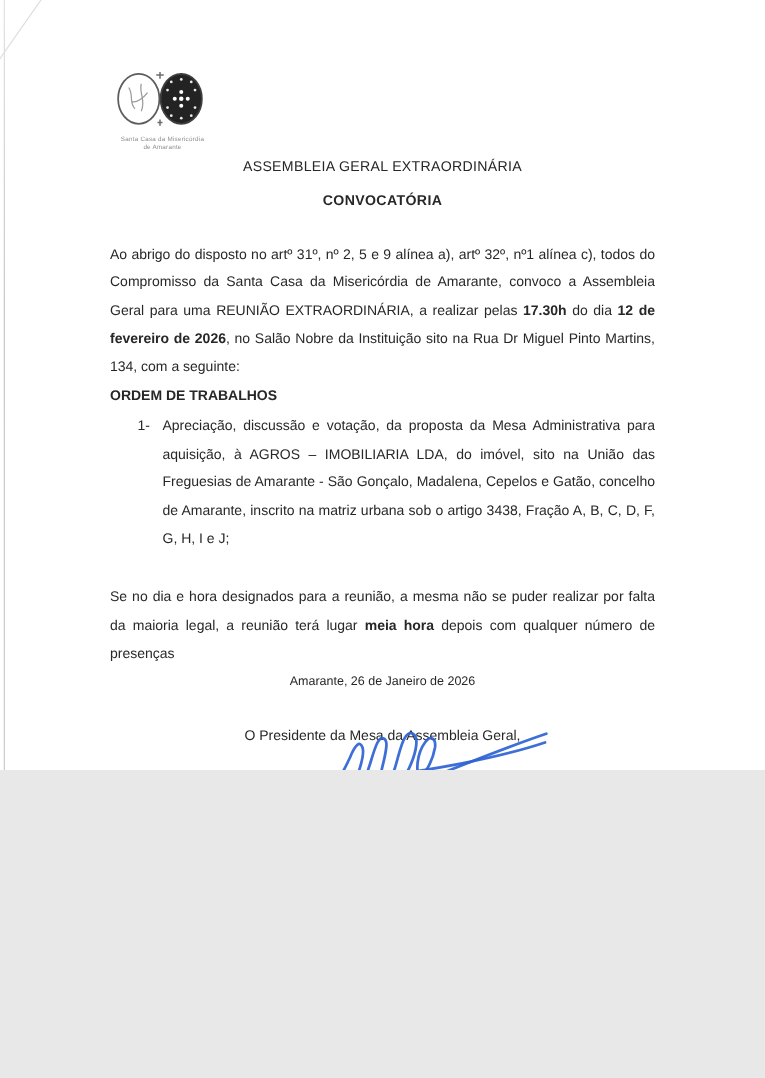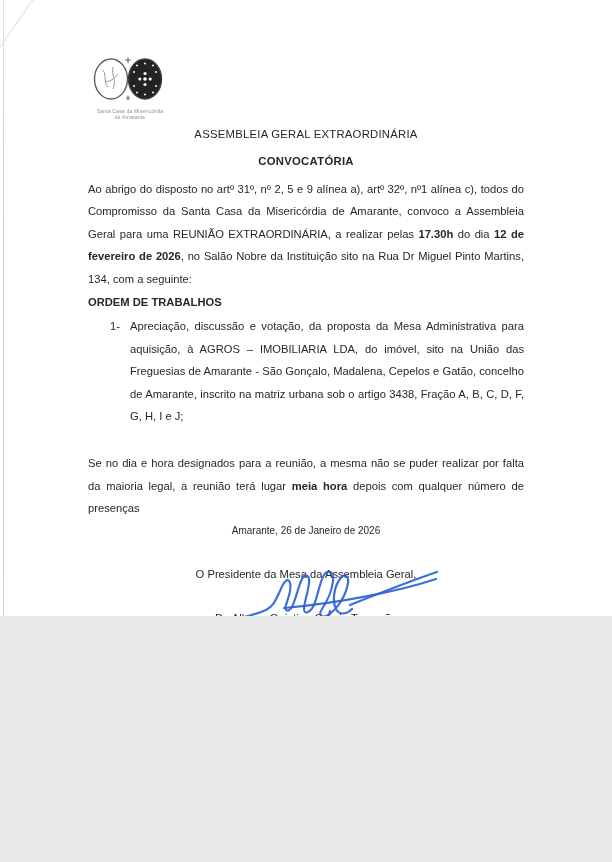--- a/index.html
+++ b/index.html
@@ -19,21 +19,21 @@
     background:#dedede;transform:rotate(-55deg);}
   
   .logo{position:absolute;left:89px;top:56px;width:82px;text-align:center;}
   .logo-caption{margin-top:2px;font-size:5px;line-height:6px;color:#8d8d8d;letter-spacing:.2px;}
   
   .content{position:absolute;left:88px;right:88px;top:0;}
   .title{margin-top:127px;text-align:center;font-size:11.3px;line-height:14px;letter-spacing:.25px;}
   .subtitle{margin-top:13px;text-align:center;font-size:11.3px;line-height:14px;font-weight:bold;letter-spacing:.3px;}
   .body-text{font-size:11.2px;line-height:22.4px;margin:0;}
   .justify{text-align:justify;text-justify:inter-word;}
-  .intro{margin-top:10px;}
+  .intro{margin-top:25px;}
   .agenda-heading{margin-top:1px;text-align:left;font-weight:bold;font-size:11.2px;line-height:22.4px;}
   .agenda-item{margin-top:2px;display:flex;font-size:11.2px;line-height:22.4px;}
   .agenda-num{flex:0 0 20px;margin-left:22px;}
   .agenda-text{flex:1;}
   .notice{margin-top:25px;}
   .date-line{text-align:center;font-size:10px;line-height:22.4px;}
   .sig-block{position:relative;margin-top:21px;text-align:center;font-size:11.2px;line-height:22.4px;}
   .sig-name{margin-top:21.5px;}
   .sig-ink{position:absolute;left:112px;top:2px;width:245px;height:78px;overflow:visible;pointer-events:none;}
   .sig-ink path{fill:none;stroke-width:2.2;stroke-linecap:round;stroke-linejoin:round;opacity:.92;}

